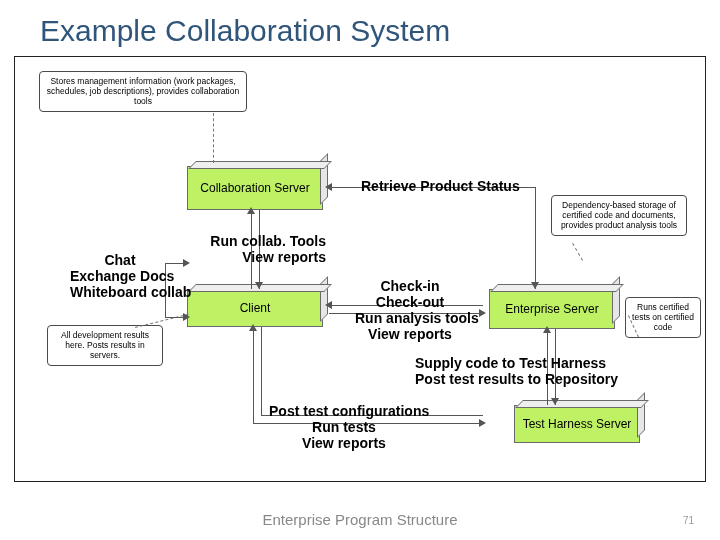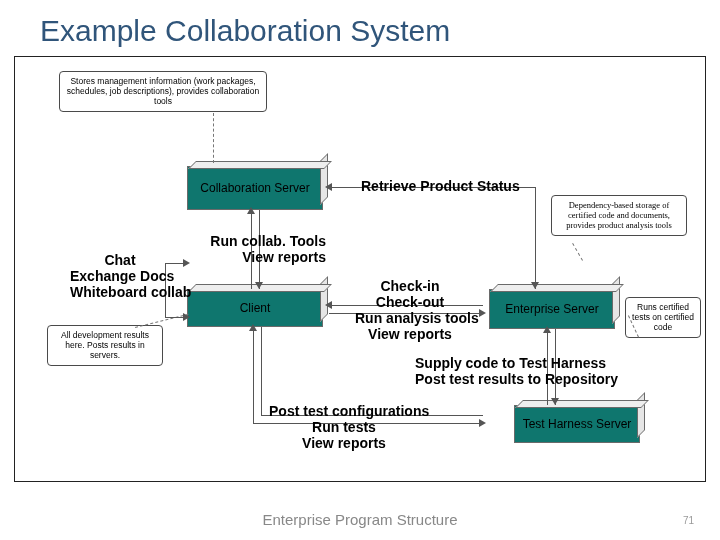--- a/index.html
+++ b/index.html
@@ -4,21 +4,21 @@
 <style>
   * { box-sizing: border-box; margin: 0; padding: 0; }
   html, body { width: 720px; height: 540px; font-family: "Segoe UI", Arial, sans-serif; background: #fff; }
   .slide { position: relative; width: 720px; height: 540px; overflow: hidden; border-radius: 28px; }
   .title { position: absolute; left: 40px; top: 14px; font-size: 30px; font-weight: 400; color: #30557a; }
   .frame { position: absolute; left: 14px; top: 56px; width: 692px; height: 426px; border: 1px solid #222; background: #fff; }
   .footer-title { position: absolute; left: 0; right: 0; bottom: 12px; text-align: center; font-size: 15px; color: #888; }
   .page-num { position: absolute; right: 26px; bottom: 14px; font-size: 10px; color: #9a9a9a; }
 
   
-  .node { position: absolute; border: 1px solid #6a6a6a; background: #0f766e; text-align: center; font-size: 12px; line-height: 1.25; display: flex; align-items: center; justify-content: center; padding: 4px; }
+  .node { position: absolute; border: 1px solid #6a6a6a; background: #bef264; text-align: center; font-size: 12px; line-height: 1.25; display: flex; align-items: center; justify-content: center; padding: 4px; }
   .node::before { 
     content: ""; position: absolute; right: -6px; top: -6px; width: 6px; height: 100%; background: #e6e6e6; border: 1px solid #6a6a6a; transform: skewY(-45deg); transform-origin: left top;
   }
   .node::after { 
     content: ""; position: absolute; left: 0; top: -6px; width: 100%; height: 6px; background: #eee; border: 1px solid #6a6a6a; transform: skewX(-45deg); transform-origin: left bottom;
   }
 
   
   .note { position: absolute; border: 1px solid #4a4a4a; background: #fff; font-size: 8.5px; line-height: 1.15; padding: 5px 6px; text-align: center; border-radius: 4px; }
 
@@ -47,22 +47,22 @@
 <div class="slide">
   <div class="title">Example Collaboration System</div>
 
   <div class="frame">
 
     <div class="node" style="left:172px; top:109px; width:136px; height:44px;">Collaboration Server</div>
     <div class="node" style="left:172px; top:232px; width:136px; height:38px;">Client</div>
     <div class="node" style="left:474px; top:232px; width:126px; height:40px;">Enterprise Server</div>
     <div class="node" style="left:478px; top:348px; width:126px; height:38px;margin-left:21px;">Test Harness Server</div>
 
-    <div class="note" style="left:44px; top:14px; width:208px;">Stores management information (work packages, schedules, job descriptions), provides collaboration tools</div>
-    <div class="note" style="left:536px; top:138px; width:136px;font-family:Liberation Serif, serif;">Dependency-based storage of certified code and documents, provides product analysis tools</div>
+    <div class="note" style="left:24px; top:14px; width:208px;">Stores management information (work packages, schedules, job descriptions), provides collaboration tools</div>
+    <div class="note" style="left:536px; top:138px; width:136px;">Dependency-based storage of certified code and documents, provides product analysis tools</div>
     <div class="note" style="left:610px; top:240px; width:76px;">Runs certified tests on certified code</div>
     <div class="note" style="left:32px; top:268px; width:116px;">All development results here. Posts results in servers.</div>
 
     <div class="dvline" style="left:198px; top:56px; height:50px;"></div>
     <div class="dline" style="left:558px; top:186px; width:20px; transform:rotate(60deg); transform-origin:left top;"></div>
     <div class="dline" style="left:600px; top:280px; width:24px; transform:rotate(65deg); transform-origin:right top;"></div>
     <div class="dline" style="left:120px; top:270px; width:55px; transform:rotate(-14deg); transform-origin:left top;"></div>
 
     <div class="line vline" style="left:236px; top:153px; height:79px;"></div>
     <div class="line vline" style="left:244px; top:153px; height:79px;"></div>

